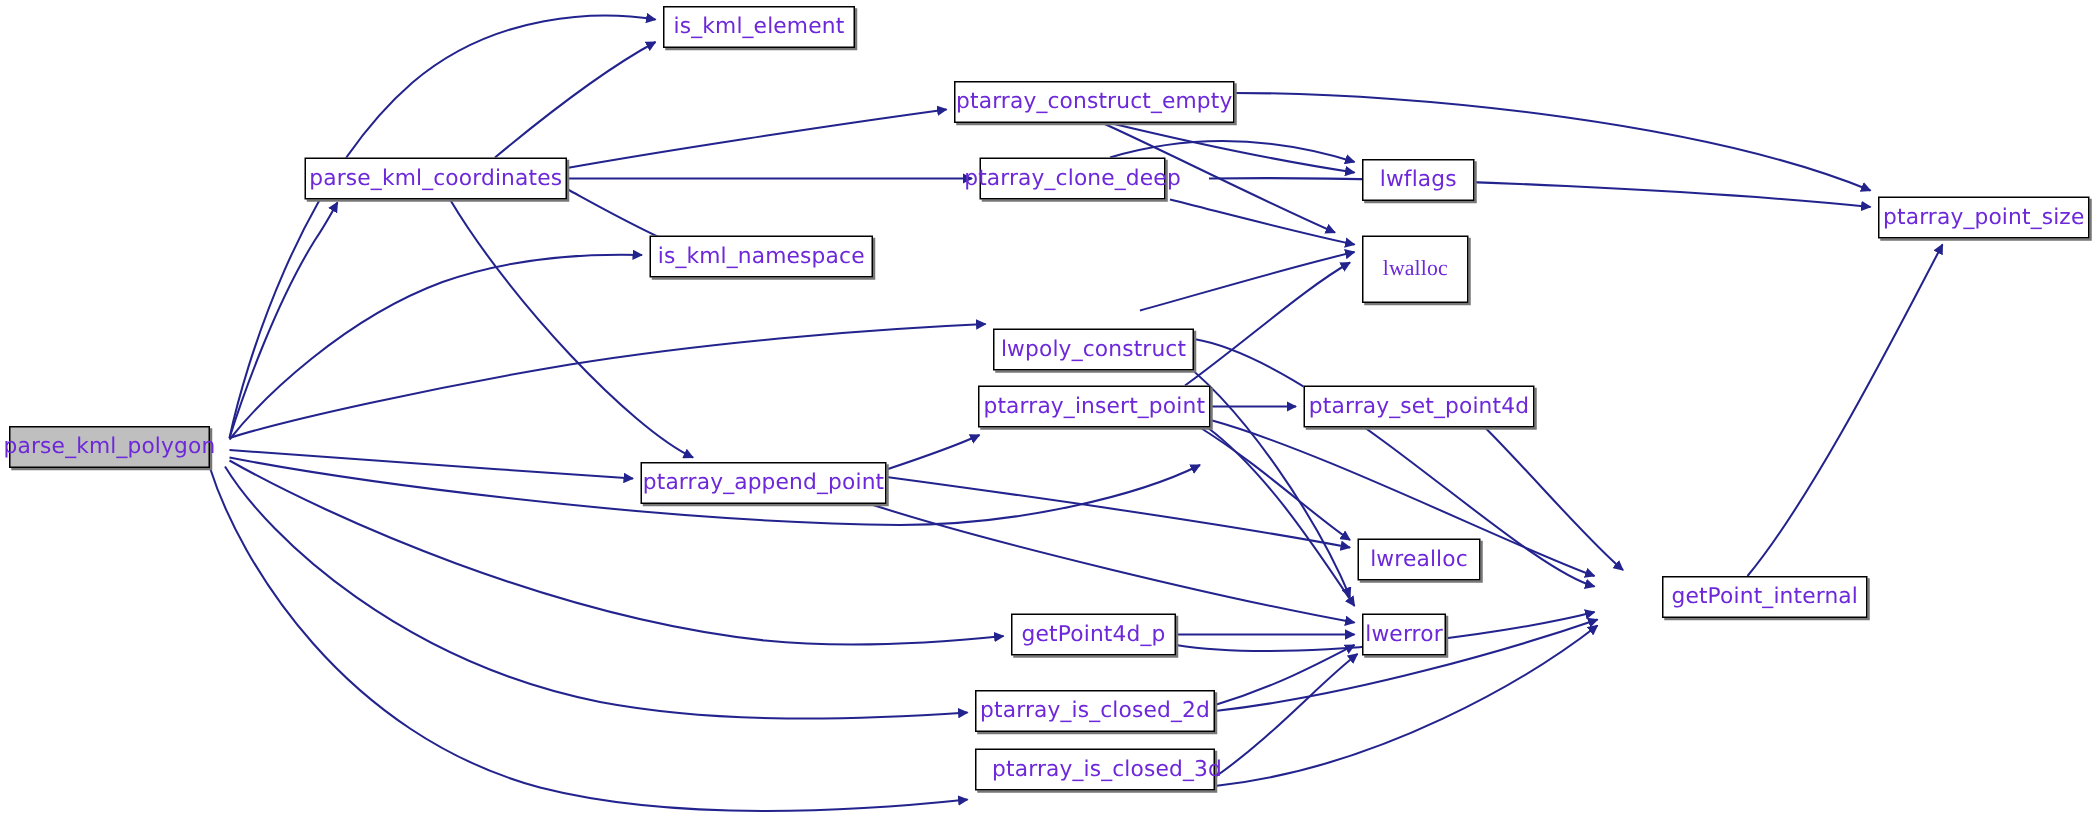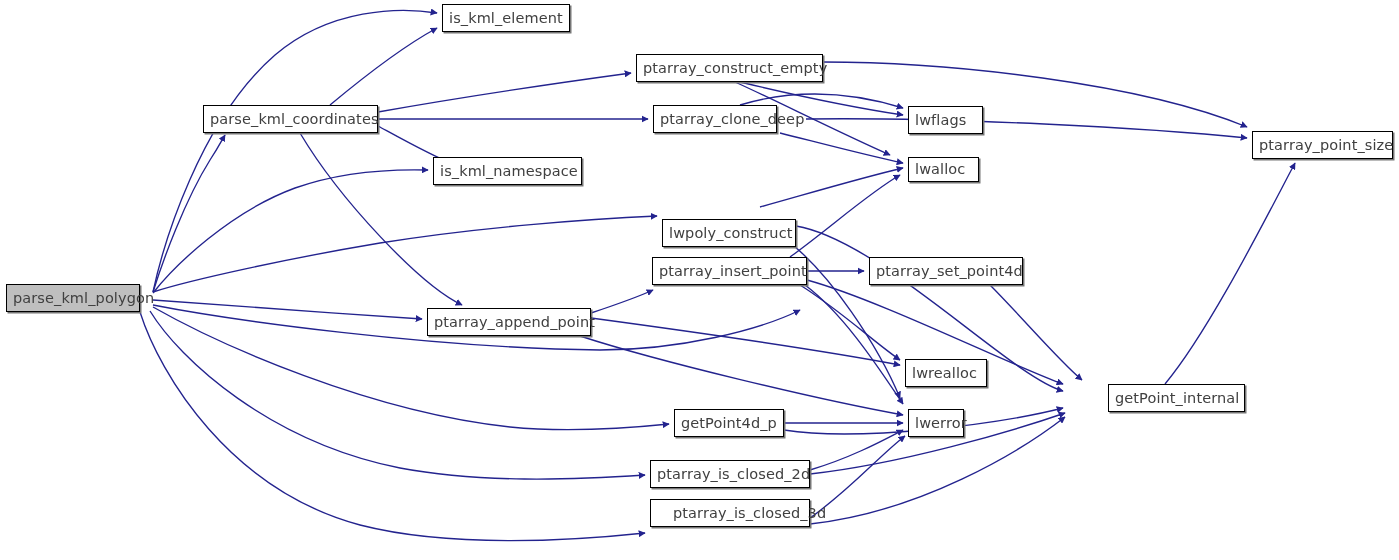--- a/index.html
+++ b/index.html
@@ -19,26 +19,26 @@
     position: absolute;
     left: 0; top: 0;
     width: 1399px;
     height: 560px;
   }
   .gnode {
     position: absolute;
     box-sizing: border-box;
     border: 1px solid #000000;
     background: #ffffff;
-    color: #404040;
+    color: #6d28d9;
     font-size: 14.5px;
     line-height: 1;
     display: flex;
     align-items: center;
-    justify-content: flex-start;
+    justify-content: center;
     white-space: nowrap;
     box-shadow: 1.5px 1.5px 0 0 #777777;
     letter-spacing: 0.1px;
   }
   .gnode.current {
     background: #bfbfbf;
   }
   .gnode span { display: block; padding: 0 6px; }
 </style>
 </head>
@@ -108,21 +108,21 @@
       </div>
       <div class="gnode" style="left: 636px; top: 54px; width: 187px; height: 28px;">
         <span>ptarray_construct_empty</span>
       </div>
       <div class="gnode" style="left: 653px; top: 105px; width: 124px; height: 28px;">
         <span>ptarray_clone_deep</span>
       </div>
       <div class="gnode" style="left: 908px; top: 106px; width: 75px; height: 28px;">
         <span>lwflags</span>
       </div>
-      <div class="gnode" style="left: 908px; top: 157px; width: 71px; height: 25px;">
+      <div class="gnode" style="left: 908px; top: 157px; width: 71px; height: 45px; font-family: Liberation Serif, serif;">
         <span>lwalloc</span>
       </div>
       <div class="gnode" style="left: 662px; top: 207px; width: 134px; height: 28px; margin-top: 12px;">
         <span>lwpoly_construct</span>
       </div>
       <div class="gnode" style="left: 652px; top: 257px; width: 155px; height: 28px;">
         <span>ptarray_insert_point</span>
       </div>
       <div class="gnode" style="left: 869px; top: 257px; width: 154px; height: 28px;">
         <span>ptarray_set_point4d</span>

